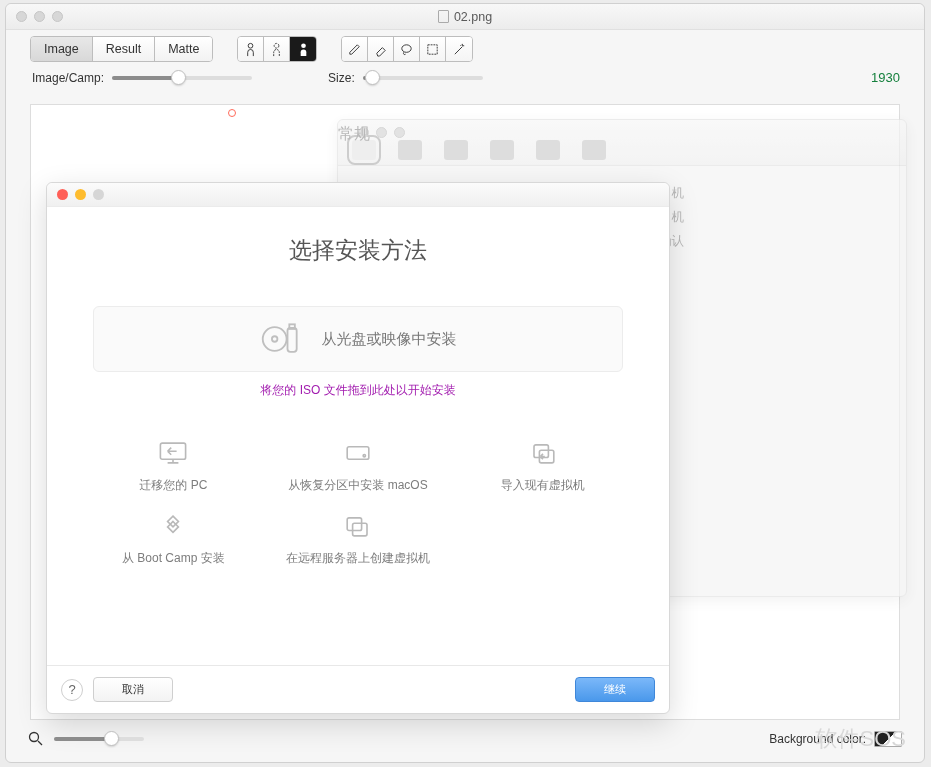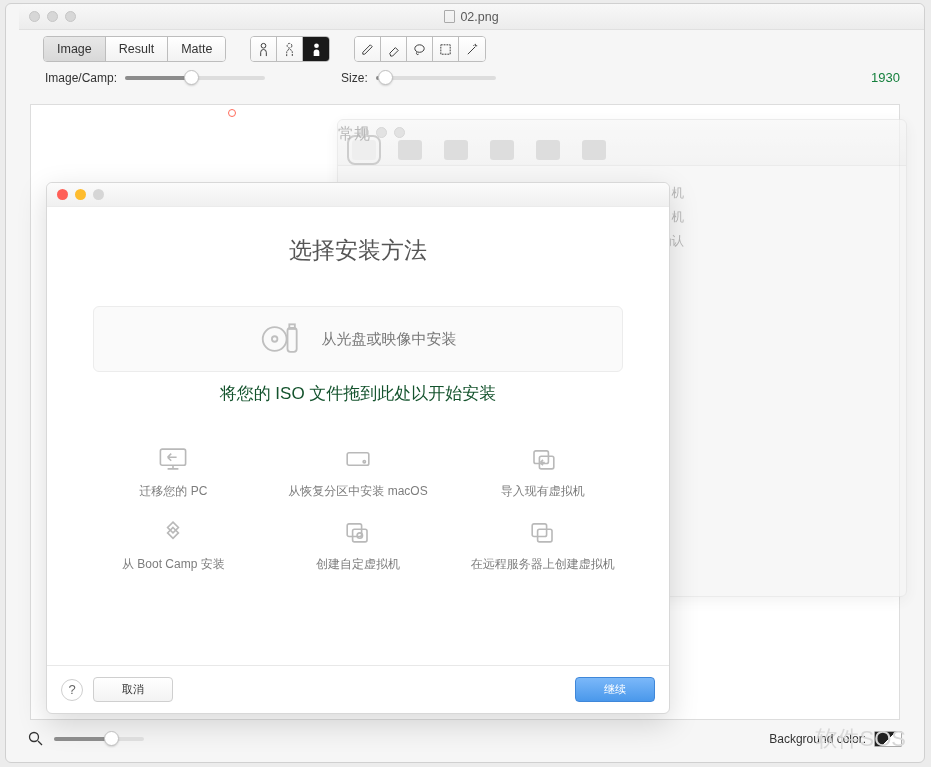--- a/index.html
+++ b/index.html
@@ -1,18 +1,18 @@
 <!DOCTYPE html>
 <html><head>
 <meta charset="utf-8">
 <style>
 * { box-sizing: border-box; margin: 0; padding: 0; font-family: -apple-system, "Helvetica Neue", sans-serif; }
 body { background: #ececec; width: 931px; height: 767px; overflow: hidden; position: relative; }
 
-.outer-window { position: absolute; left: 5px; top: 3px; width: 920px; height: 760px; background: #f6f6f6; border: 1px solid #d0d0d0; border-radius: 6px; padding-left: 13px; }
+.outer-window { position: absolute; left: 5px; top: 3px; width: 920px; height: 760px; background: #f6f6f6; border: 1px solid #d0d0d0; border-radius: 6px; }
 .titlebar { height: 26px; display: flex; align-items: center; position: relative; border-bottom: 1px solid #e0e0e0; background: linear-gradient(#f8f8f8,#ececec); border-radius: 6px 6px 0 0;}
 .traffic { display: flex; gap: 7px; margin-left: 10px; }
 .tl { width: 11px; height: 11px; border-radius: 50%; background: #d7d7d7; border: 0.5px solid #c6c6c6; }
 .title-center { position:absolute; left:0; right:0; text-align:center; font-size:12.5px; color:#5a5a5a; display:flex; justify-content:center; align-items:center; gap:5px;}
 .file-ic { width:11px; height:13px; border:1px solid #aaa; border-radius:1px; }
 
 .toolbar-row { display:flex; align-items:center; gap:24px; padding: 6px 24px 2px 24px;}
 .seg-group { display:flex; border:1px solid #bdbdbd; border-radius:4px; overflow:hidden; background:#fff;}
 .seg { padding:5px 13px; font-size:12.5px; color:#333; border-right:1px solid #bdbdbd; background:linear-gradient(#fff,#f2f2f2); cursor:pointer;}
 .seg:last-child{border-right:none;}
@@ -43,21 +43,21 @@
 .arrows{float:right; display:flex; flex-direction:column; font-size:7px; line-height:6px; color:#4a6dd8; margin-top:2px;}
 
 
 .modal{ position:absolute; left:40px; top:178px; width:624px; height:532px; background:#fff; border:1px solid #d8d8d8; border-radius:6px; box-shadow:0 10px 30px rgba(0,0,0,0.15);}
 .m-titlebar{ height:24px; display:flex; align-items:center; padding-left:10px; gap:7px; border-radius:6px 6px 0 0; background:linear-gradient(#fbfbfb,#f0f0f0); border-bottom:1px solid #ebebeb;}
 .mtl{ width:11px; height:11px; border-radius:50%;}
 .mtl.r{background:#ff5f57;} .mtl.y{background:#febc2e;} .mtl.g{background:#d6d6d6;}
 .m-h1{ text-align:center; font-size:23px; color:#555; font-weight:400; margin-top:28px;}
 .drop{ margin:40px 46px 10px 46px; height:66px; border:1px solid #ececec; border-radius:6px; display:flex; align-items:center; justify-content:center; gap:18px; color:#777; font-size:15px; background:#fafafa;}
 .drop svg{ width:44px; height:38px; fill:none; stroke:#bfbfbf; stroke-width:2;}
-.sub{ text-align:center; font-size:17px; color:#14532d; margin-top:6px;}
+.sub{ text-align:center; font-size:12px; color:#a21caf; margin-top:6px;}
 .grid{ display:grid; grid-template-columns:repeat(3,1fr); gap:10px 8px; margin:36px 38px 0 38px;}
 .cell{ text-align:center; color:#7d7d7d; font-size:12px; cursor:pointer; padding:4px;}
 .cell svg{ width:36px; height:28px; fill:none; stroke:#b9b9b9; stroke-width:1.8; display:block; margin:0 auto 10px auto;}
 .m-footer{ position:absolute; left:0; right:0; bottom:0; height:48px; border-top:1px solid #e8e8e8; display:flex; align-items:center; padding:0 14px; gap:10px;}
 .help{ width:22px; height:22px; border:1px solid #cfcfcf; border-radius:50%; display:flex; align-items:center; justify-content:center; font-size:13px; color:#666; cursor:pointer;}
 .btn{ border:1px solid #cfcfcf; background:linear-gradient(#fff,#f3f3f3); border-radius:4px; padding:4px 28px; font-size:11px; color:#333; cursor:pointer;}
 .btn.primary{ background:linear-gradient(#7bb8f9,#4a98eb); color:#fff; border:1px solid #3f87d9; margin-left:auto;}
 
 
 .bottom{ position:absolute; left:22px; right:22px; bottom:10px; height:26px; display:flex; align-items:center; gap:10px; font-size:12px; color:#333;}
@@ -238,28 +238,20 @@
         <svg viewBox="0 0 40 30">
             <path d="M20 4l6 6-6 6-6-6z"></path>
             <path d="M20 14l6 6-6 6-6-6z" transform="translate(0,-4)"></path>
           </svg>
         <div>从 Boot Camp 安装</div>
       </div>
       <div class="cell">
         <svg viewBox="0 0 40 30">
             <rect x="8" y="6" width="16" height="14" rx="2"></rect>
             <rect x="14" y="12" width="16" height="14" rx="2"></rect>
-            <circle cx="22" cy="19" r="3"></circle>
-          </svg>
-        <div>创建自定虚拟机</div>
-      </div>
-      <div class="cell">
-        <svg viewBox="0 0 40 30">
-            <rect x="8" y="6" width="16" height="14" rx="2"></rect>
-            <rect x="14" y="12" width="16" height="14" rx="2"></rect>
           </svg>
         <div>在远程服务器上创建虚拟机</div>
       </div>
     </div>
 
     <div class="m-footer">
       <div class="help">?</div>
       <div class="btn">取消</div>
       <div class="btn primary">继续</div>
     </div>

